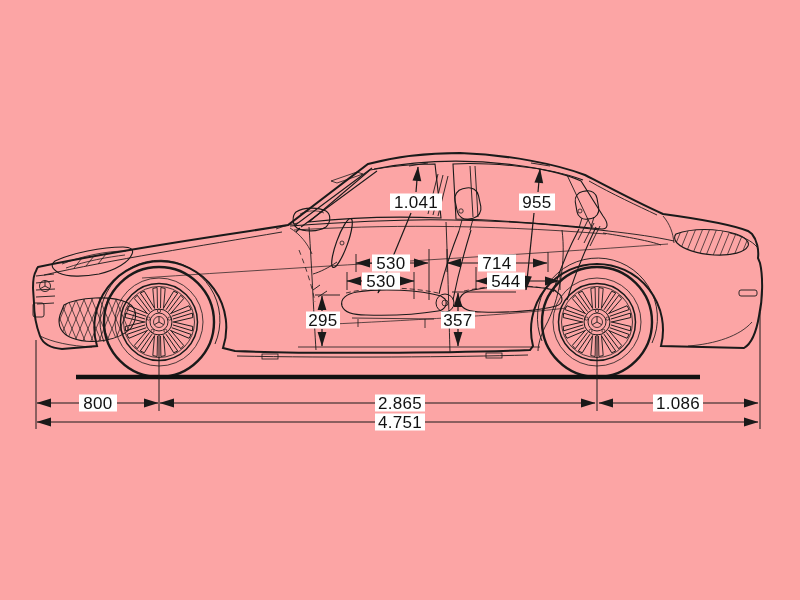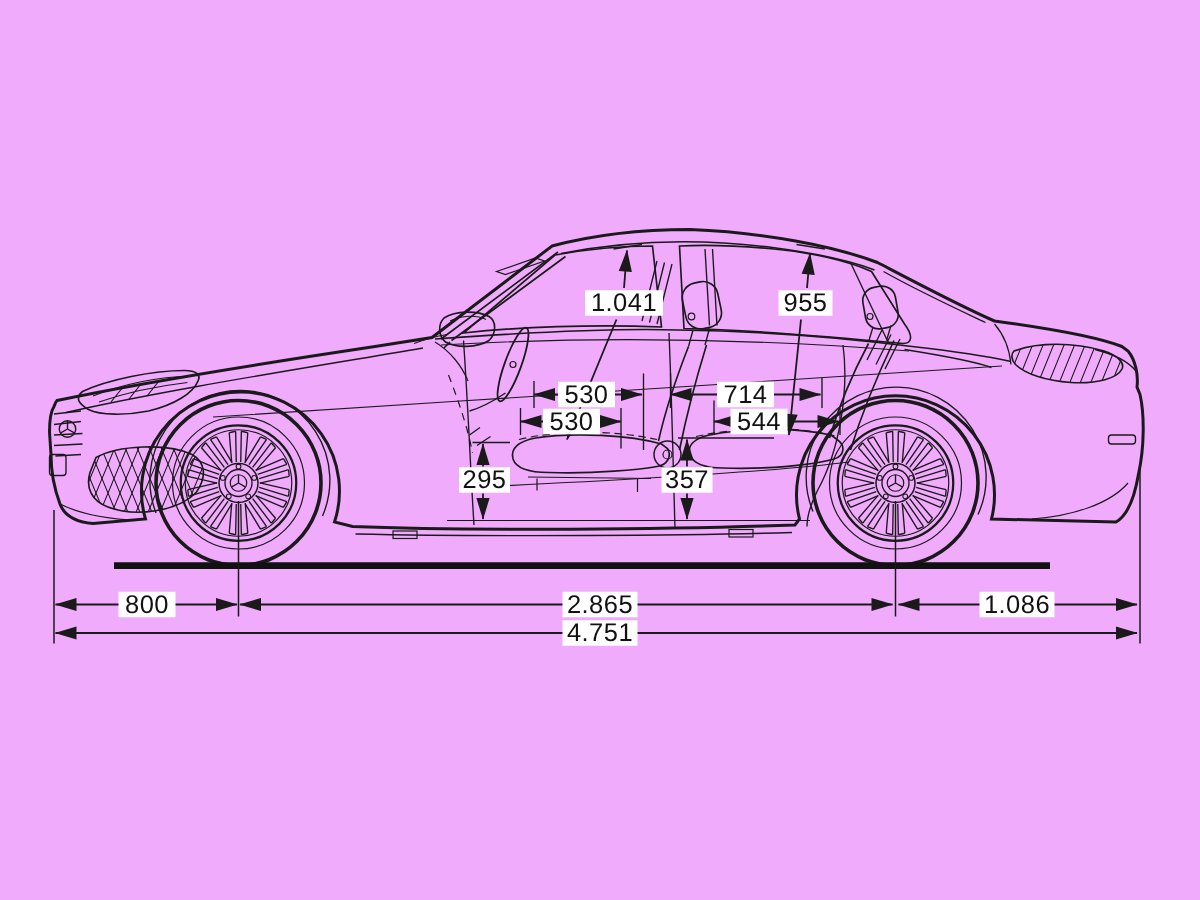--- a/index.html
+++ b/index.html
@@ -1,16 +1,16 @@
 <!DOCTYPE html>
 <html><head>
 <meta charset="utf-8">
 <style>
   html,body{margin:0;padding:0;background:#fff;}
-  .stage{position:relative;width:800px;height:600px;background:#f0abfc;overflow:hidden;
+  .stage{position:relative;width:800px;height:600px;background:#fca5a5;overflow:hidden;
          font-family:"Liberation Sans", sans-serif;}
   svg{display:block}
   .dimtxt{font-family:"Liberation Sans",sans-serif;font-size:17px;fill:#111;letter-spacing:.3px}
   .mask{fill:#ffffff}
 </style>
 </head>
 <body>
 
 <div class="stage">
 <svg width="800" height="600" viewBox="0 0 800 600">

